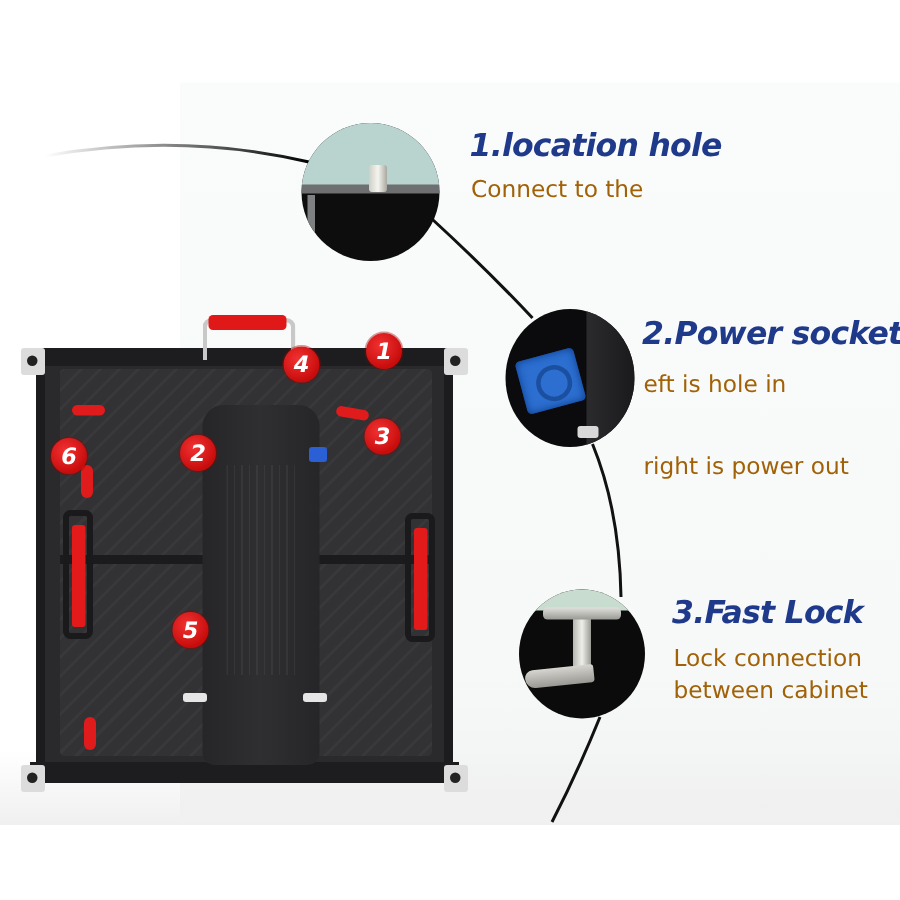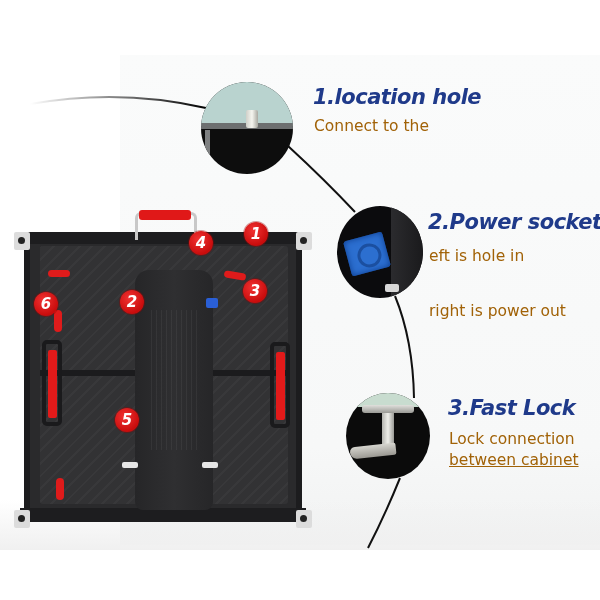--- a/index.html
+++ b/index.html
@@ -144,21 +144,21 @@
   <div class="feature-desc" style="left:429px; top:267px;margin-top:34px;">right is power out</div>
 
   <div class="callout-circle c3">
     <div class="top"></div>
       <div class="stem"></div>
       <div class="bar"></div>
       <div class="handle"></div>
   </div>
   <div class="feature-title" style="left:448px; top:396px;">3.Fast Lock</div>
   <div class="feature-desc" style="left:449px; top:429px;">Lock connection</div>
-  <div class="feature-desc" style="left:449px; top:450px;text-decoration:underline;">between cabinet</div>
+  <div class="feature-desc" style="left:449px; top:450px;">between cabinet</div>
 
   <div class="cabinet">
     <div class="cab-frame"></div>
     <div class="cab-inner"></div>
     <div class="cab-topbar"></div>
     <div class="cab-botbar"></div>
     <div class="cab-crossbar"></div>
     <div class="cab-spine">
         <div class="ribs"></div>
       </div>

